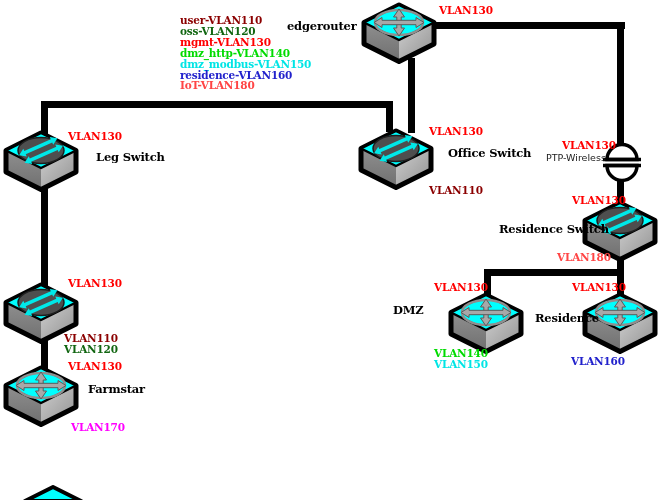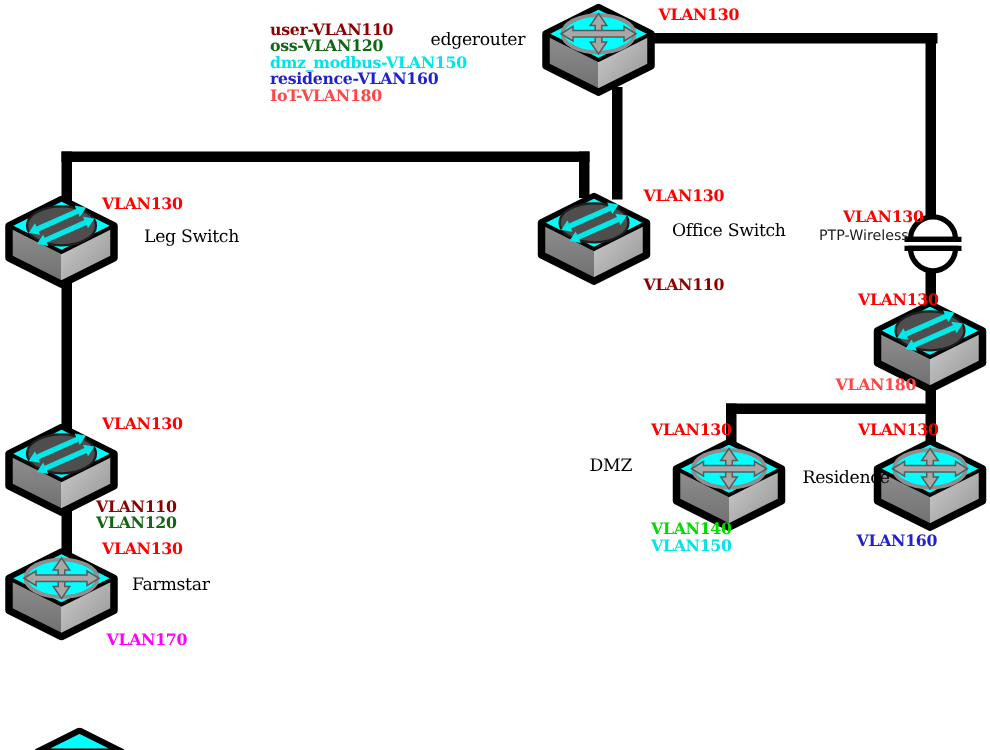--- a/index.html
+++ b/index.html
@@ -1,21 +1,21 @@
 <!DOCTYPE html>
 <html><head>
 <meta charset="utf-8">
 <style>
   html,body{margin:0;padding:0;background:#fff;}
   .canvas{position:relative;width:660px;height:500px;background:#ffffff;overflow:hidden;
           font-family:"DejaVu Serif",serif;}
   .link{position:absolute;background:#000;}
   .device{position:absolute;}
   .lbl{position:absolute;font-weight:bold;font-size:10.5px;white-space:nowrap;letter-spacing:-0.2px;}
-  .name{position:absolute;font-weight:normal;font-size:11.5px;color:#000;white-space:nowrap;letter-spacing:-0.2px;}
+  .name{position:absolute;font-weight:bold;font-size:11.5px;color:#000;white-space:nowrap;letter-spacing:-0.2px;}
   .name-sans{position:absolute;font-family:"DejaVu Sans",sans-serif;font-weight:400;font-size:9.5px;color:#1a1a1a;white-space:nowrap;}
   .legend{position:absolute;left:180px;top:3px;font-weight:bold;font-size:10.5px;line-height:10.9px;letter-spacing:-0.2px;}
   svg{display:block;}
 </style>
 </head>
 <body>
 
 <div class="canvas">
 
   <svg width="0" height="0" style="position:absolute" aria-hidden="true">
@@ -60,20 +60,22 @@
   <div class="link" style="left:41px;top:188px;width:7px;height:98px"></div>
   <div class="link" style="left:41px;top:340px;width:7px;height:30px"></div>
   <div class="link" style="left:617px;top:177px;width:7px;height:30px"></div>
   <div class="link" style="left:617px;top:256px;width:7px;height:42px"></div>
   <div class="link" style="left:484px;top:269px;width:140px;height:7px"></div>
   <div class="link" style="left:484px;top:269px;width:7px;height:29px"></div>
 
   <div class="legend">
     <div style="color: rgb(139, 0, 0); margin-top: 12px;">user-VLAN110</div>
     <div style="color: rgb(17, 102, 17);">oss-VLAN120</div>
+    <div style="color: rgb(255, 0, 0);">mgmt-VLAN130</div>
+    <div style="color: rgb(0, 219, 0);">dmz_http-VLAN140</div>
     <div style="color: rgb(0, 229, 229);">dmz_modbus-VLAN150</div>
     <div style="color: rgb(34, 34, 204);">residence-VLAN160</div>
     <div style="color: rgb(255, 69, 69);">IoT-VLAN180</div>
   </div>
 
   <div class="device" style="left:361px;top:2px">
     <svg width="76" height="62" viewBox="0 0 76 62">
         <use href="#sym-router"></use>
       </svg>
   </div>
@@ -124,20 +126,21 @@
   <div class="device" style="left:22px;top:485px;width:62px;height:15px;overflow:hidden">
     <svg width="62" height="15" viewBox="0 0 62 15">
       <path d="M31,2 L59,16 L3,16 Z" fill="#00FFFF" stroke="#000" stroke-width="4" stroke-linejoin="round"></path>
     </svg>
   </div>
 
   <div class="name" style="left:287px;top:19px">edgerouter</div>
   <div class="name" style="left:96px;top:150px">Leg Switch</div>
   <div class="name" style="left:448px;top:146px">Office Switch</div>
   <div class="name-sans" style="left:546px;top:152px">PTP-Wireless</div>
+  <div class="name" style="left:499px;top:222px">Residence Switch</div>
   <div class="name" style="left:88px;top:382px">Farmstar</div>
   <div class="name" style="left:393px;top:303px">DMZ</div>
   <div class="name" style="left:535px;top:311px">Residence</div>
 
   <div class="lbl" style="left: 439px; top: 4px; color: rgb(255, 0, 0);">VLAN130</div>
 
   <div class="lbl" style="left: 68px; top: 130px; color: rgb(255, 0, 0);">VLAN130</div>
 
   <div class="lbl" style="left: 429px; top: 125px; color: rgb(255, 0, 0);">VLAN130</div>
   <div class="lbl" style="left: 429px; top: 184px; color: rgb(139, 0, 0);">VLAN110</div>

